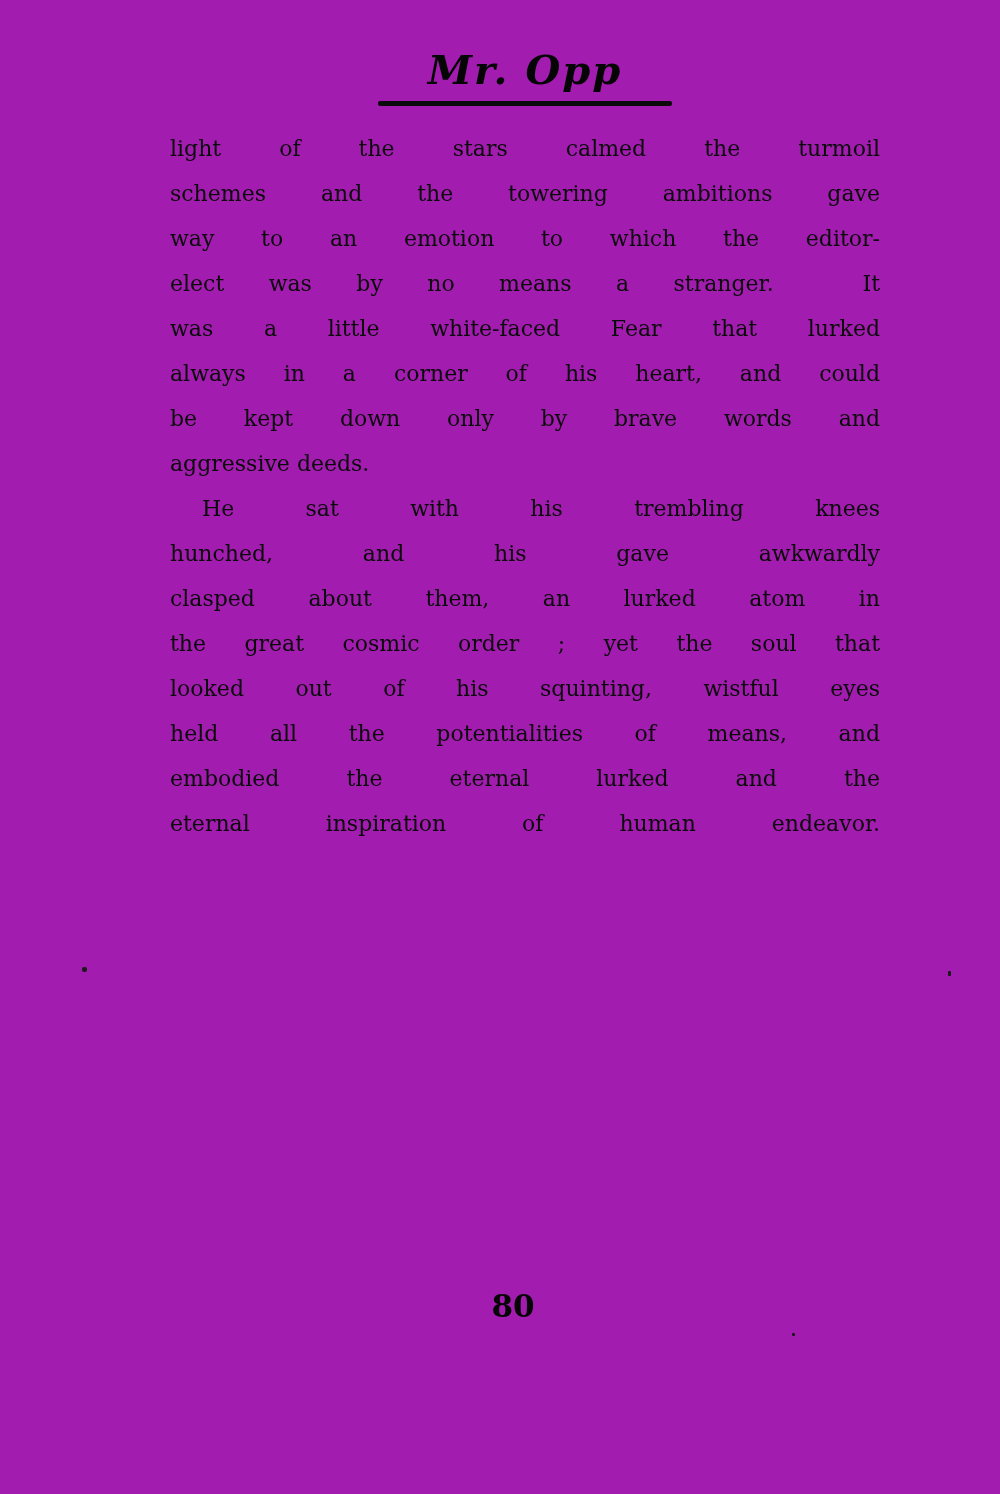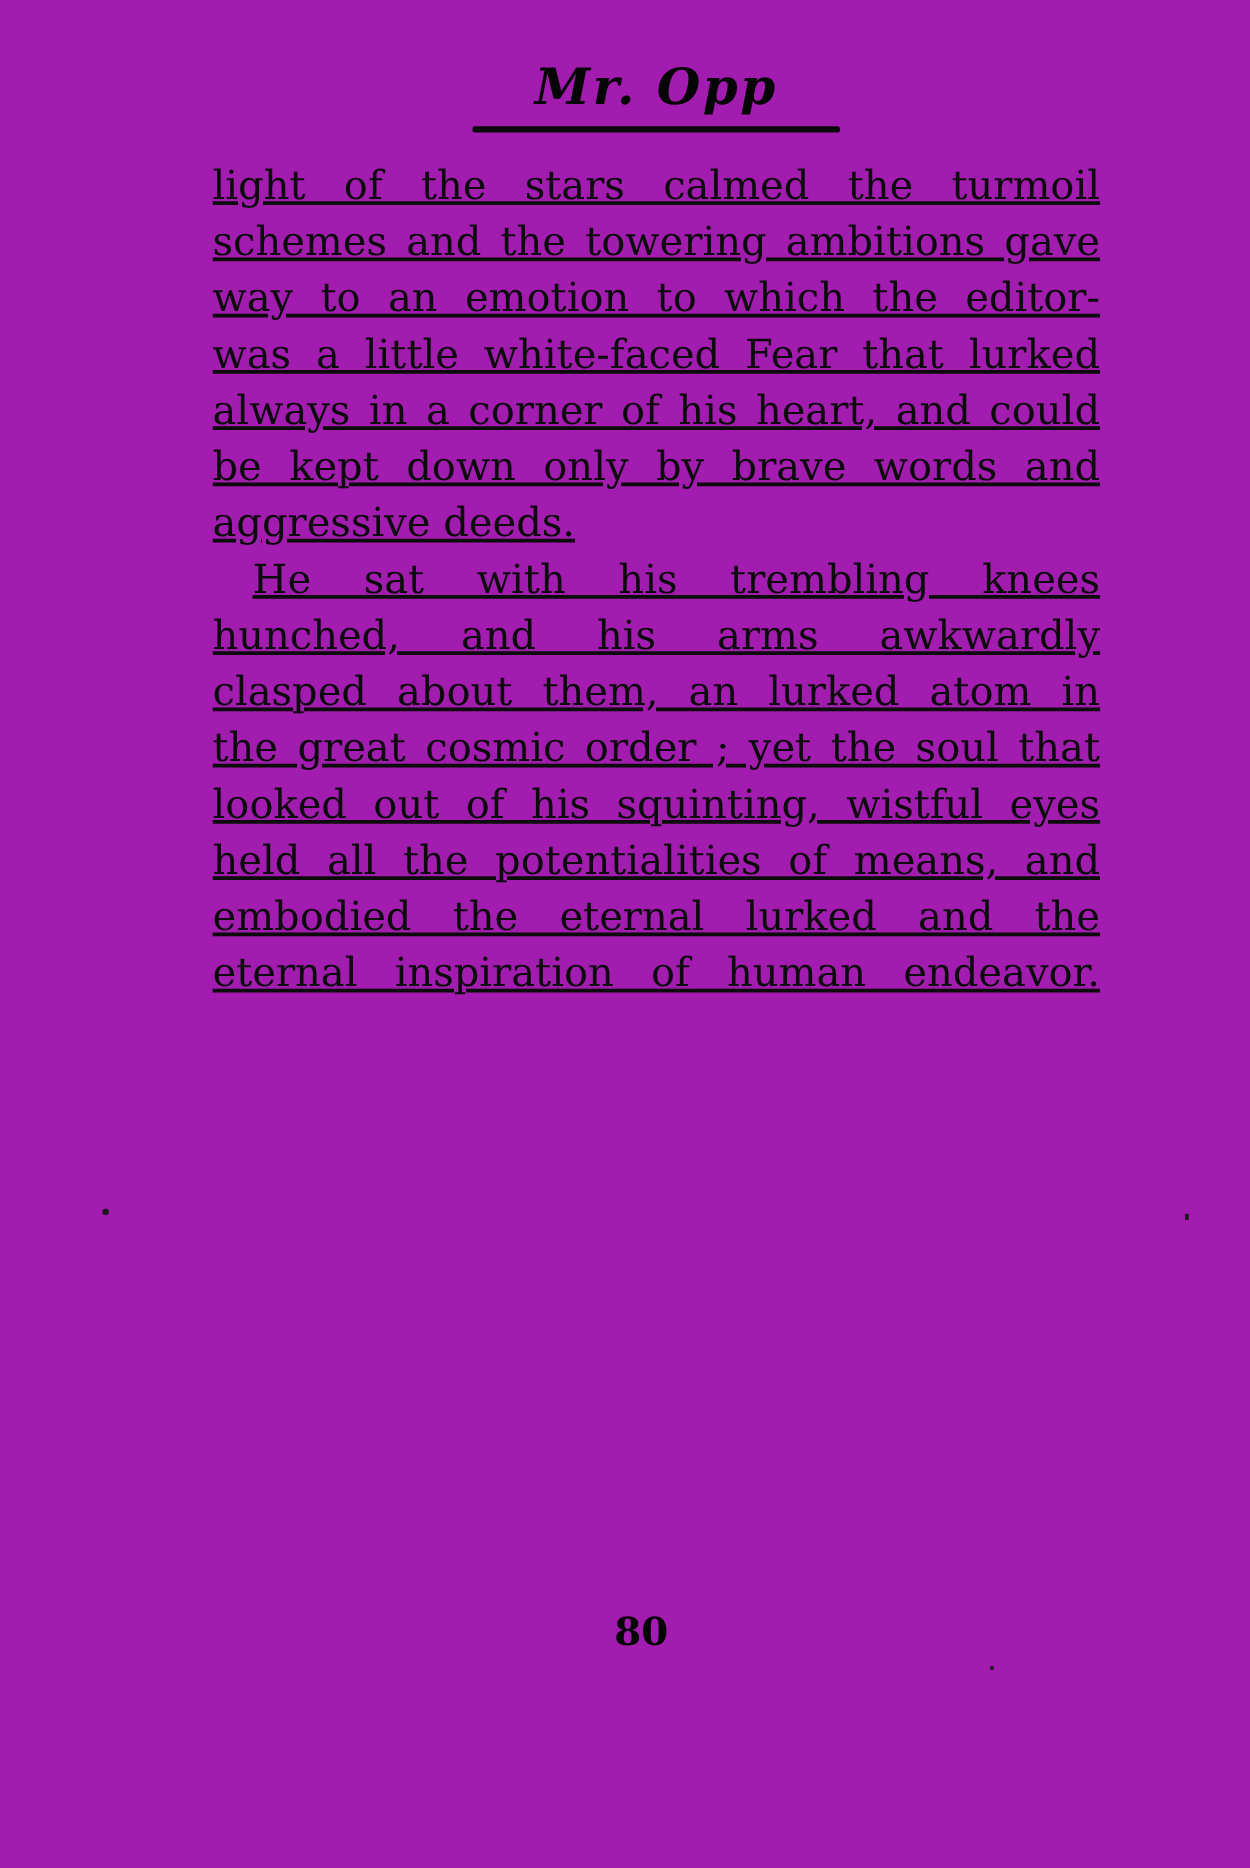--- a/index.html
+++ b/index.html
@@ -44,29 +44,28 @@
     border-radius: 2px;
   }
   
   .text-block {
     position: absolute;
     top: 126px;
     left: 170px;
     width: 710px;
   }
   .line {
-    font-size: 32px;
+    font-size: 22px;
     line-height: 45px;
     height: 45px;
     color: #0b0b0b;
     text-align: justify;
     text-align-last: justify;
     white-space: normal;
     overflow: hidden;
-    text-decoration: underline;
   }
   .line.last-line {
     text-align-last: left;
   }
   .line.indent {
     text-indent: 32px;
   }
   
   .page-number {
     position: absolute;
@@ -95,26 +94,27 @@
 <div class="scan-page">
 
   <div class="running-head">Mr. Opp</div>
 
   <div class="header-rule"></div>
 
   <div class="text-block">
     <div class="line">light of the stars calmed the turmoil</div>
     <div class="line">schemes and the towering ambitions gave</div>
     <div class="line">way to an emotion to which the editor-</div>
+    <div class="line">elect was by no means a stranger.&nbsp; It</div>
     <div class="line">was a little white-faced Fear that lurked</div>
     <div class="line">always in a corner of his heart, and could</div>
     <div class="line">be kept down only by brave words and</div>
     <div class="line last-line">aggressive deeds.</div>
     <div class="line indent">He sat with his trembling knees</div>
-    <div class="line">hunched, and his arms awkwardly</div>
+    <div class="line">hunched, and his gave awkwardly</div>
     <div class="line">clasped about them, an lurked atom in</div>
     <div class="line">the great cosmic order&nbsp;; yet the soul that</div>
     <div class="line">looked out of his squinting, wistful eyes</div>
     <div class="line">held all the potentialities of means, and</div>
     <div class="line">embodied the eternal lurked and the</div>
     <div class="line">eternal inspiration of human endeavor.</div>
   </div>
 
   <div class="page-number">80</div>
 

